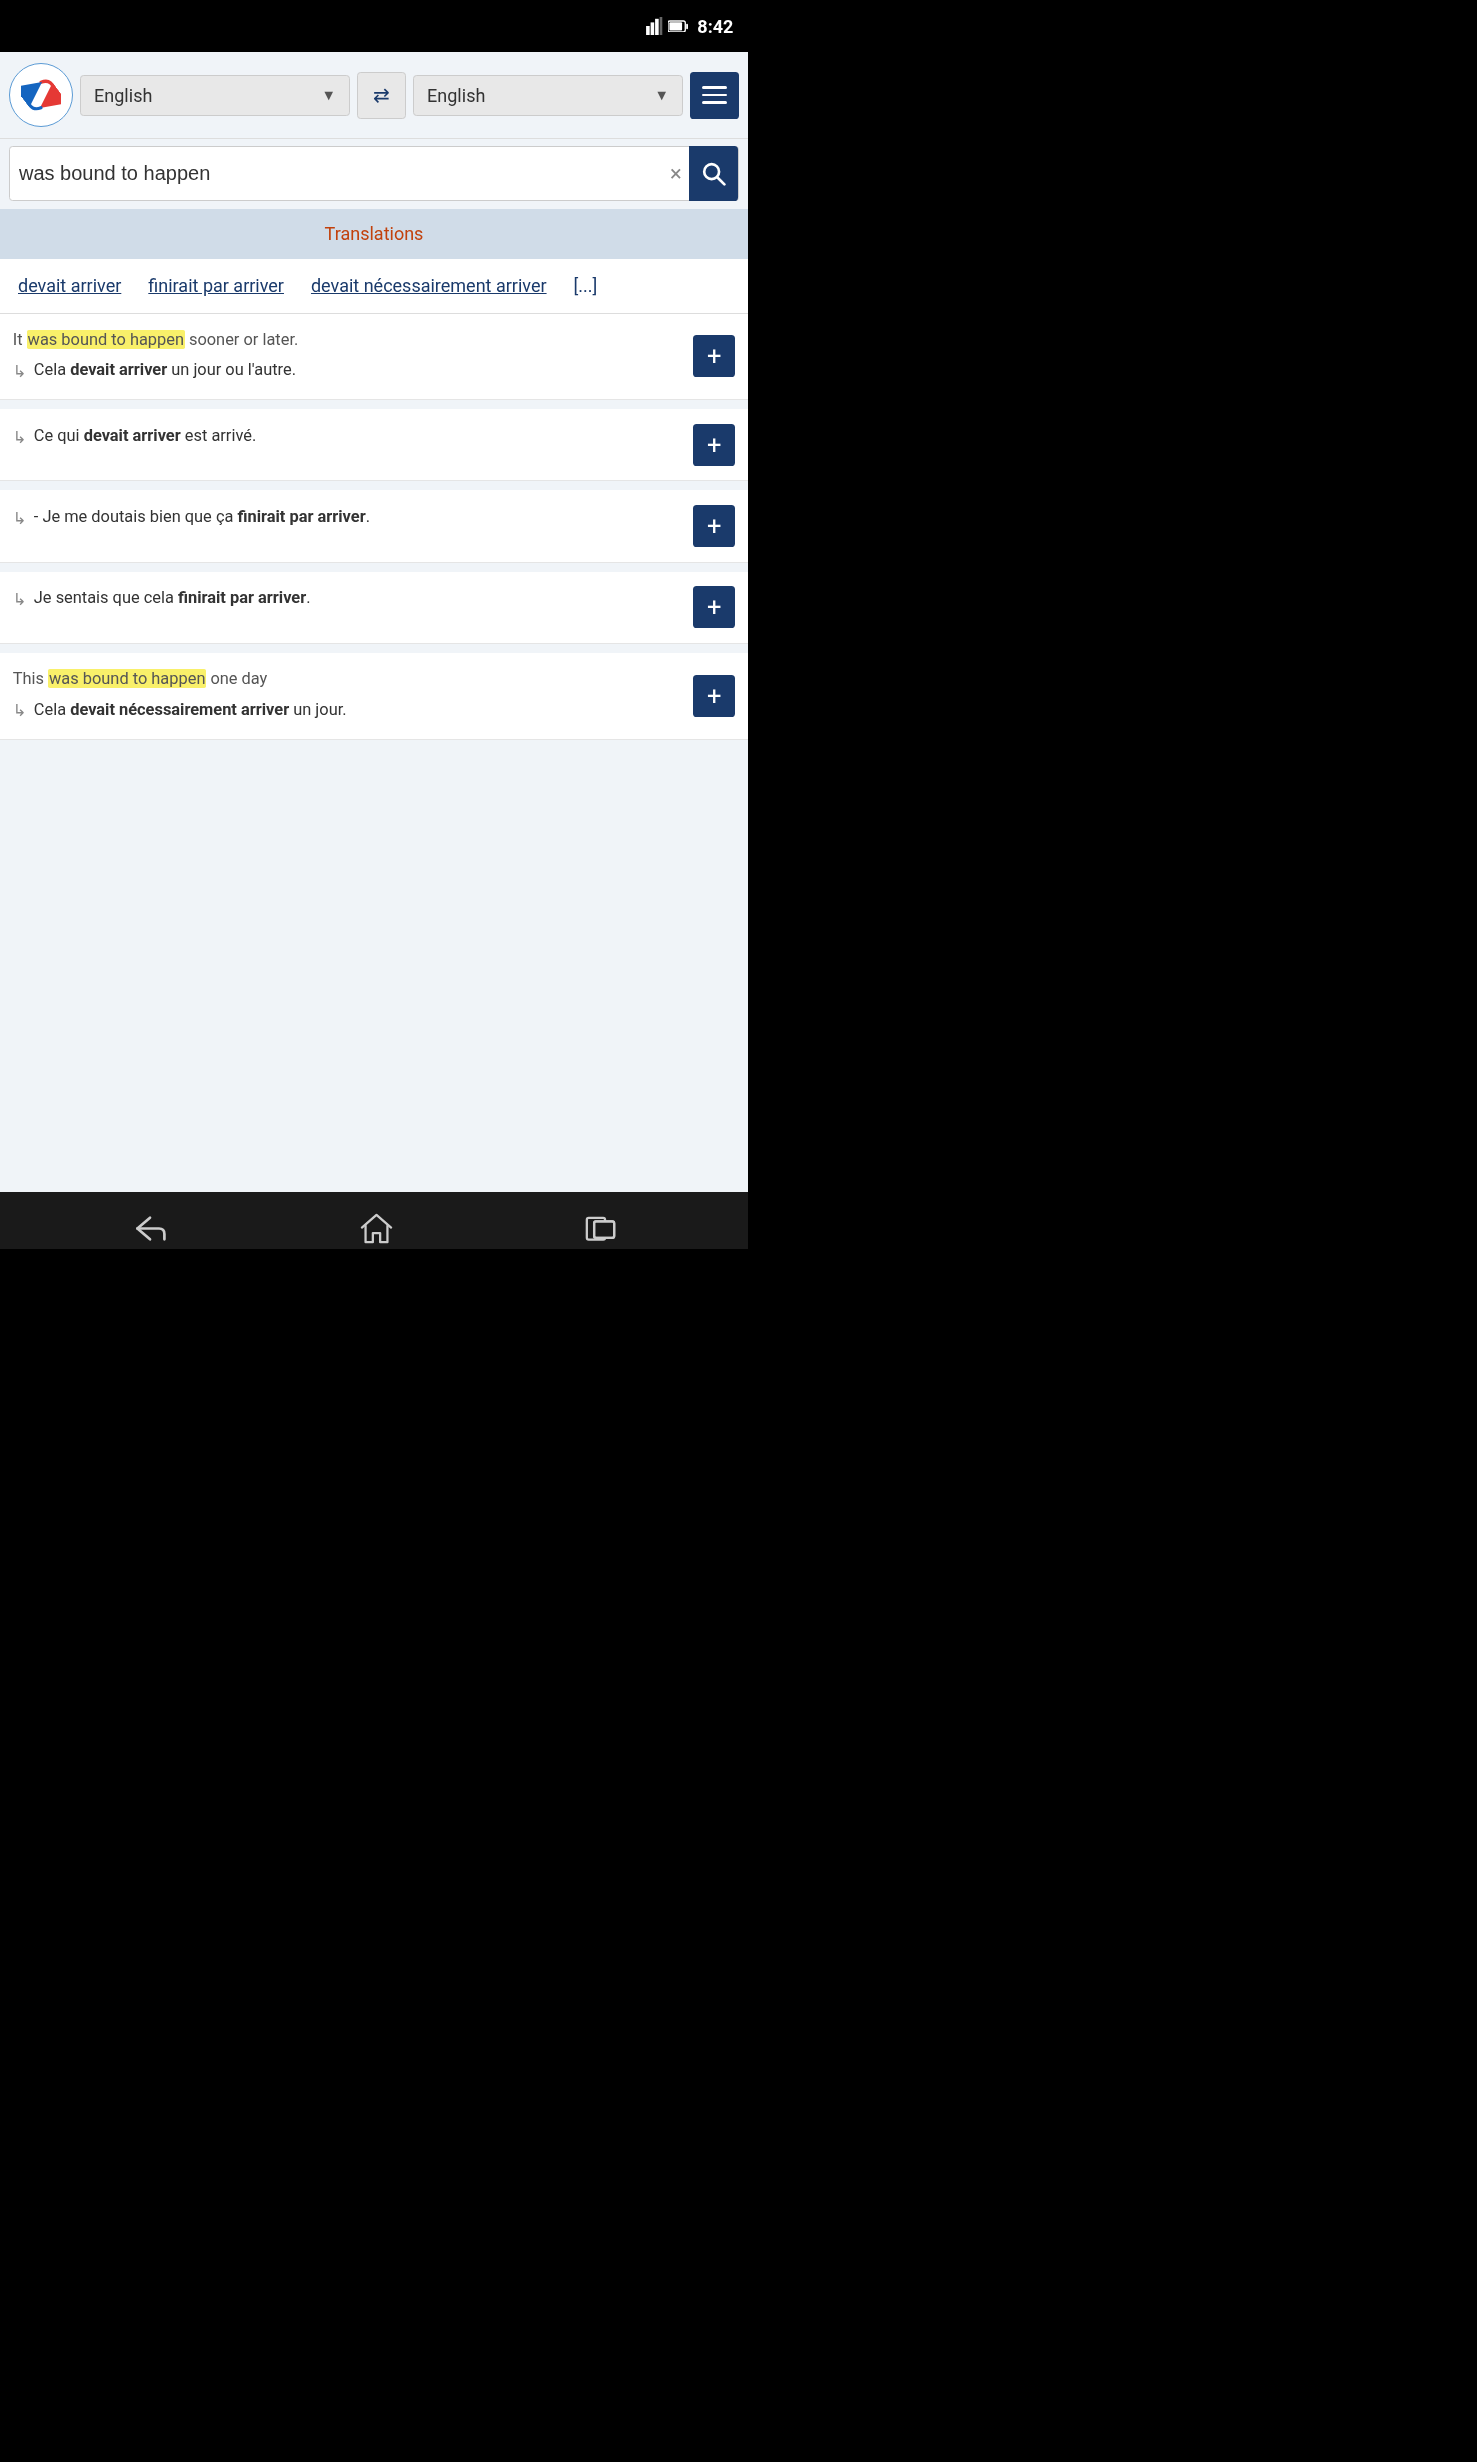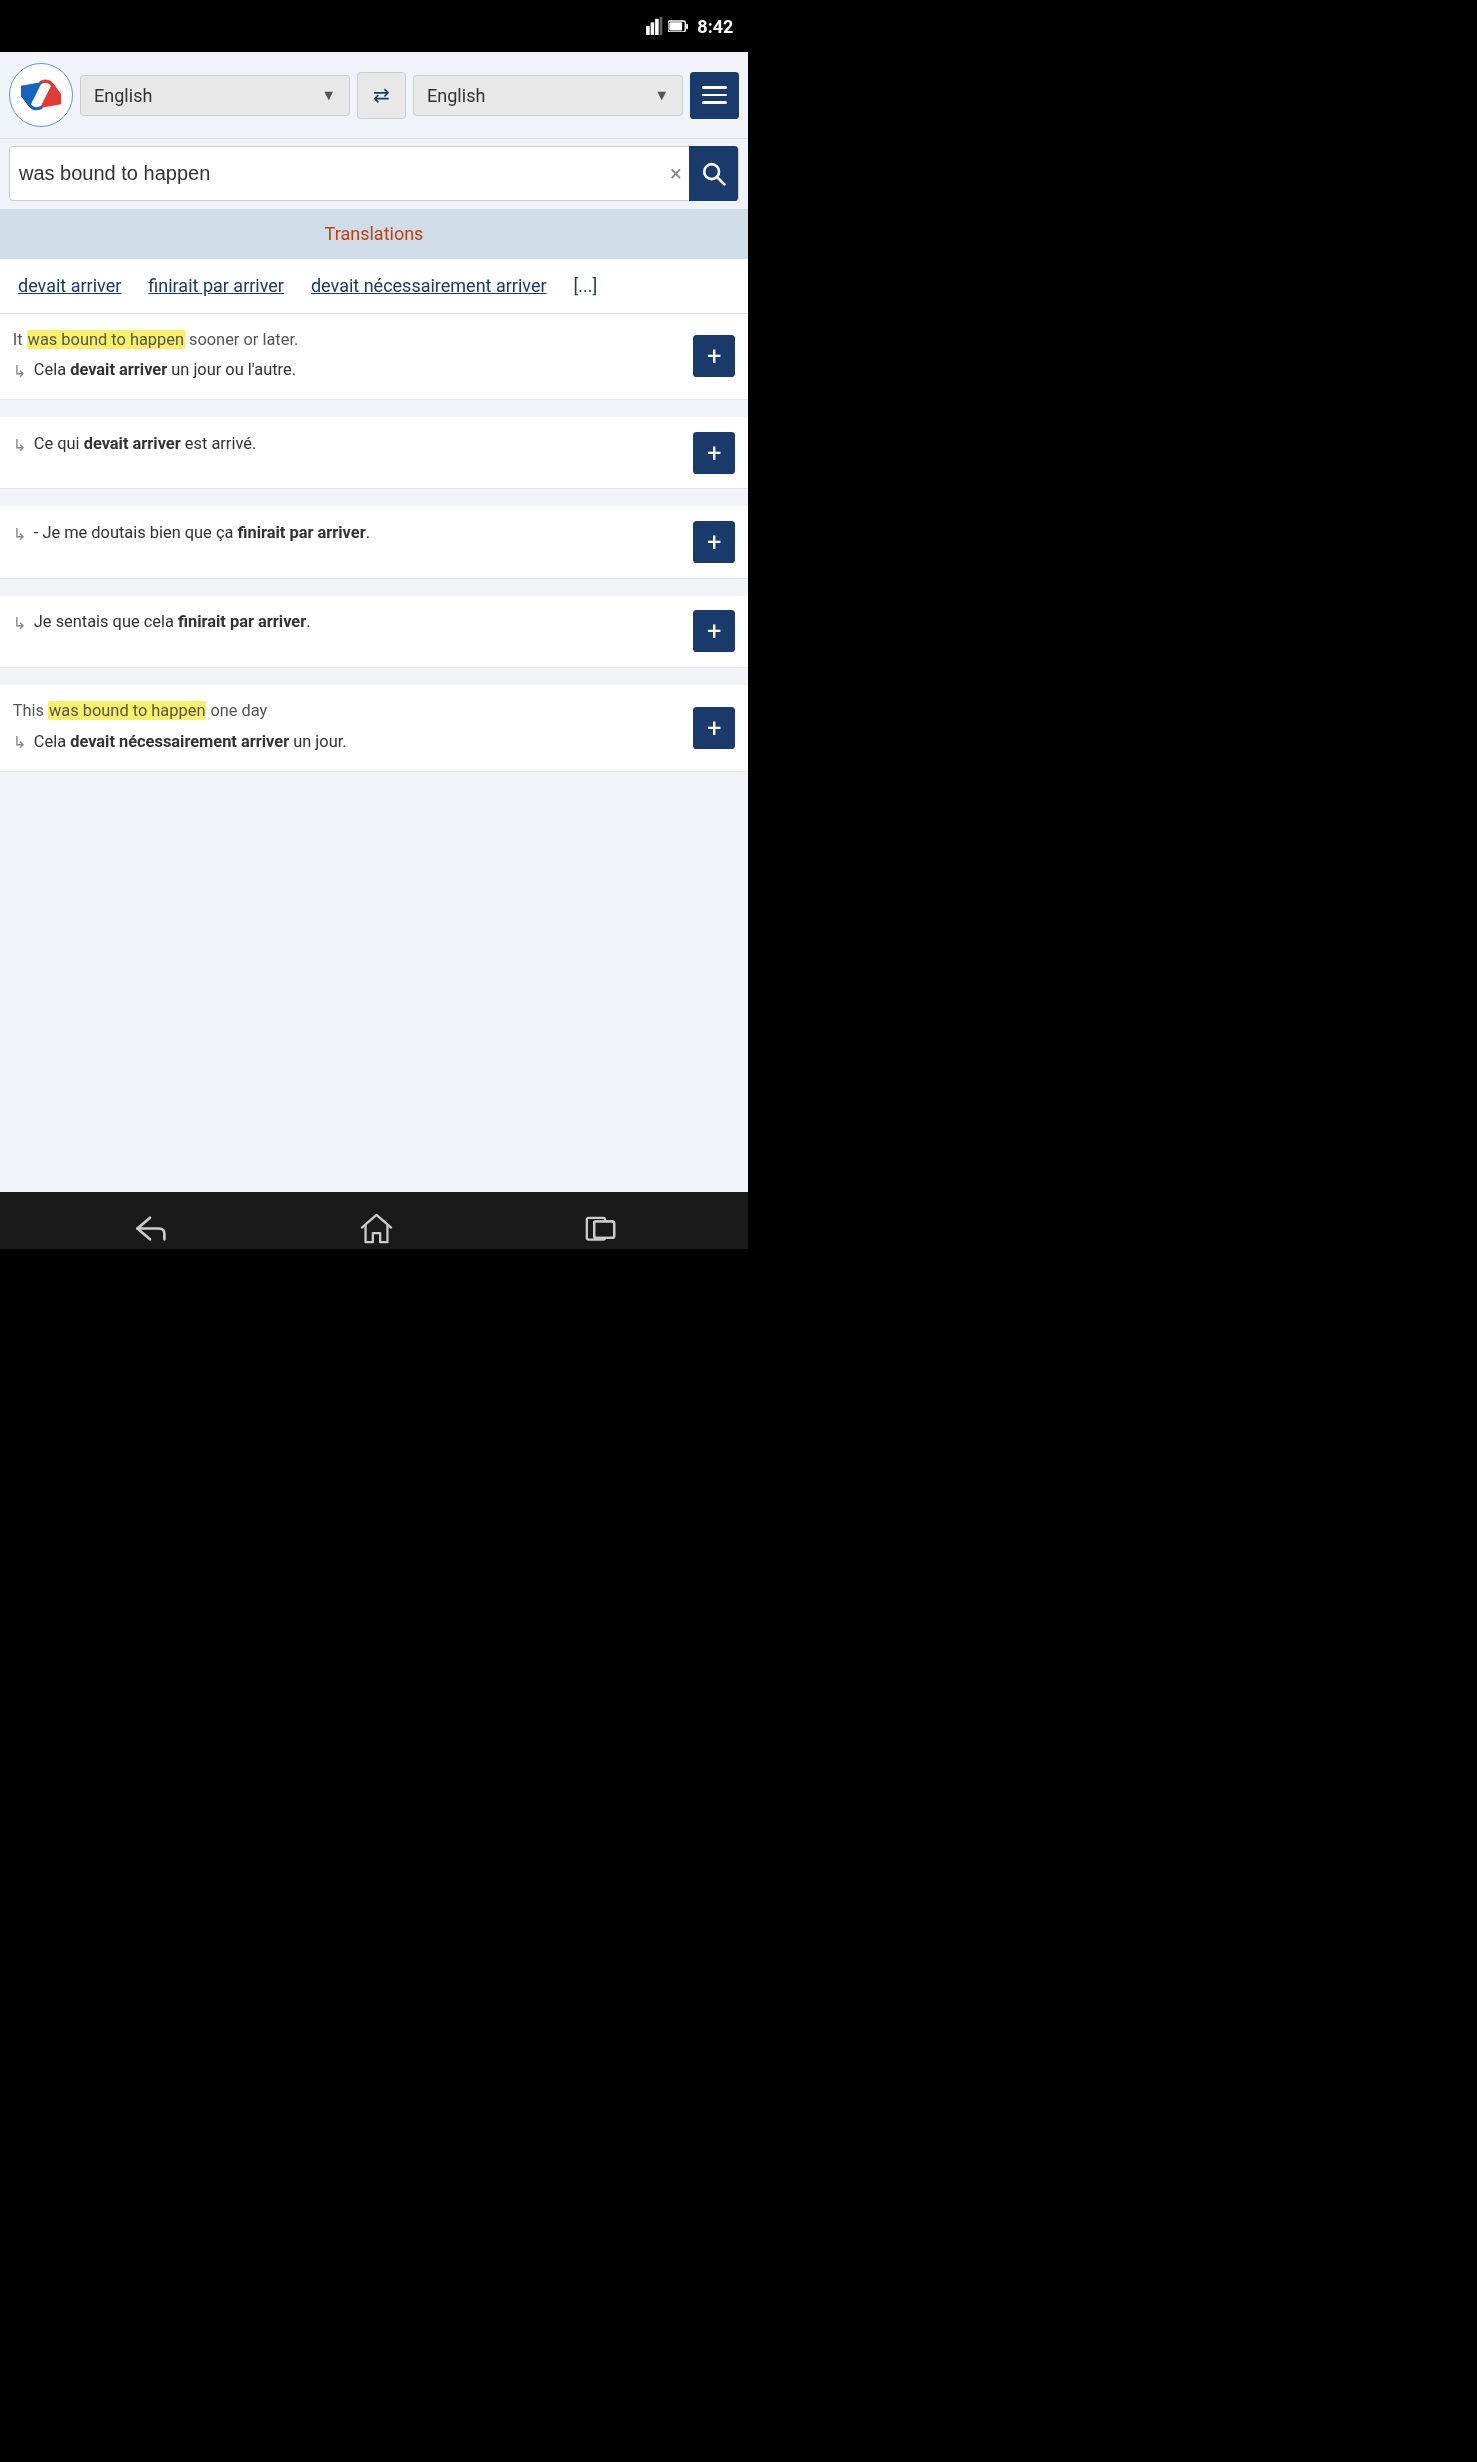--- a/index.html
+++ b/index.html
@@ -203,21 +203,21 @@
     }
 
     
     .results-list {
       flex: 1;
       overflow-y: auto;
       background: #f0f4f8;
     }
     .result-item {
       background: #fff;
-      margin-bottom: 17px;
+      margin-bottom: 9px;
       padding: 14.6px 12.8px;
       display: flex;
       align-items: flex-start;
       border-bottom: 0.9px solid #e5e5e5;
     }
     .result-content {
       flex: 1;
     }
     .result-en {
       font-size: 16.4px;

